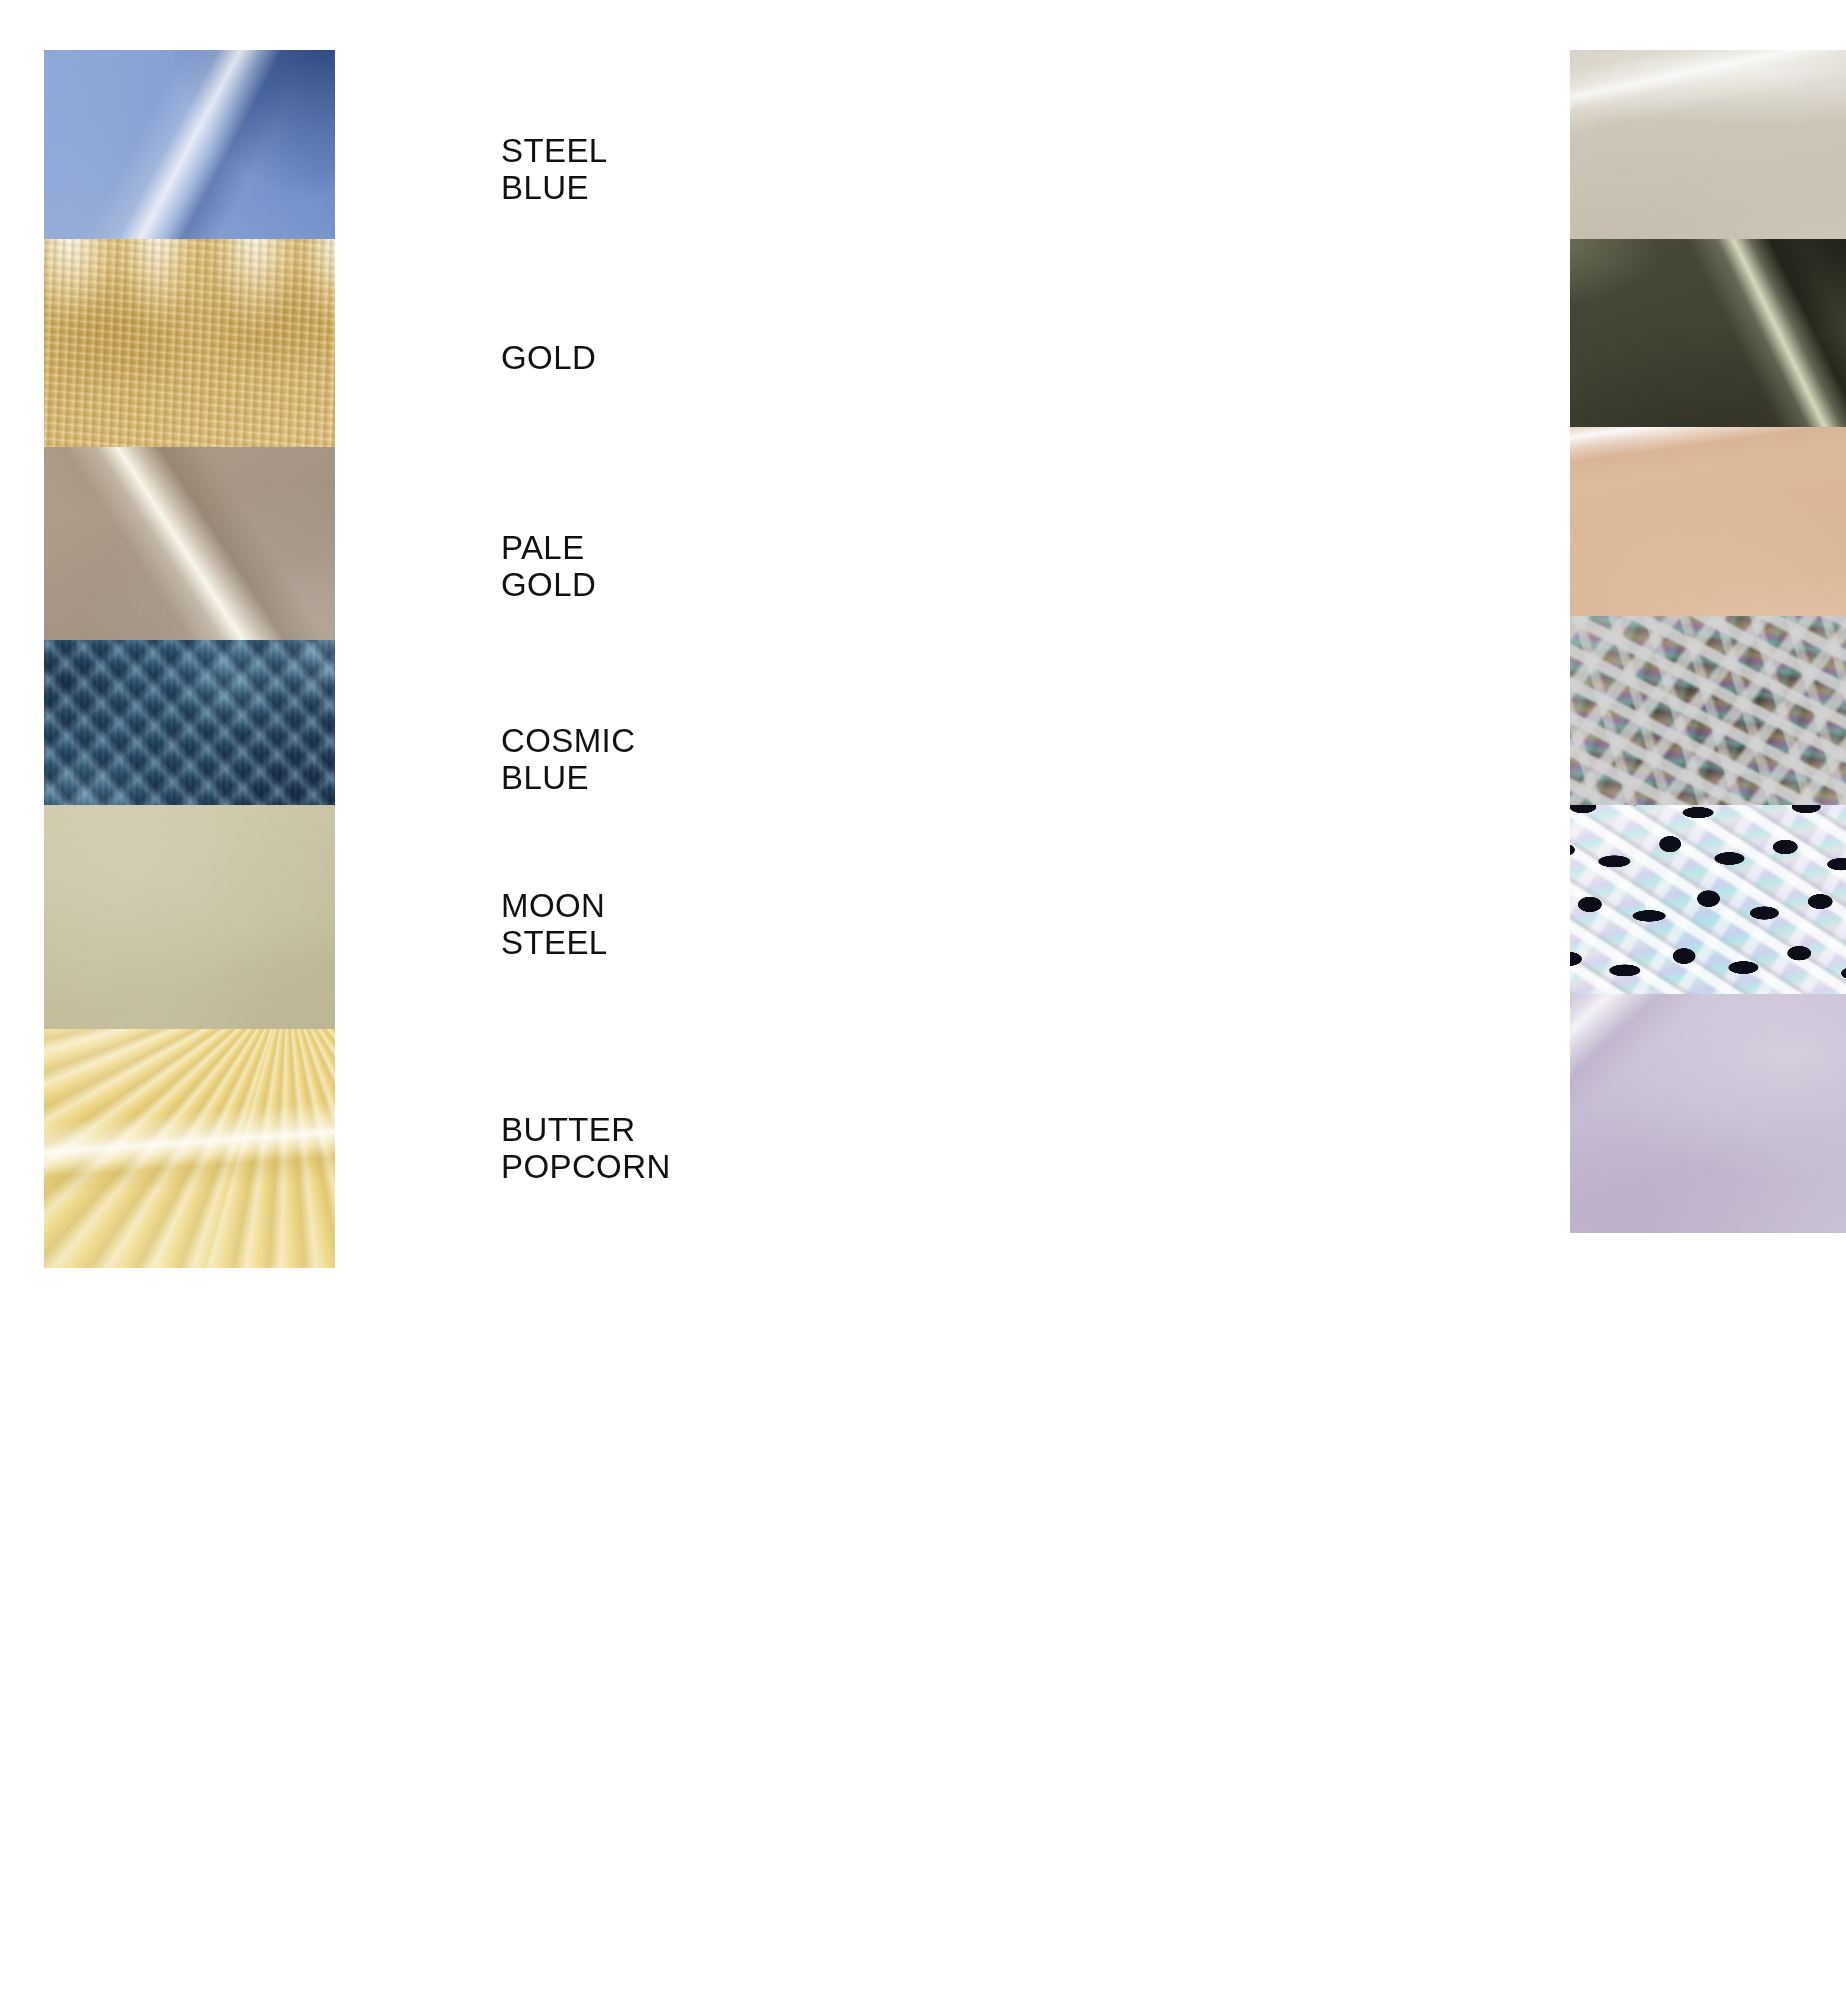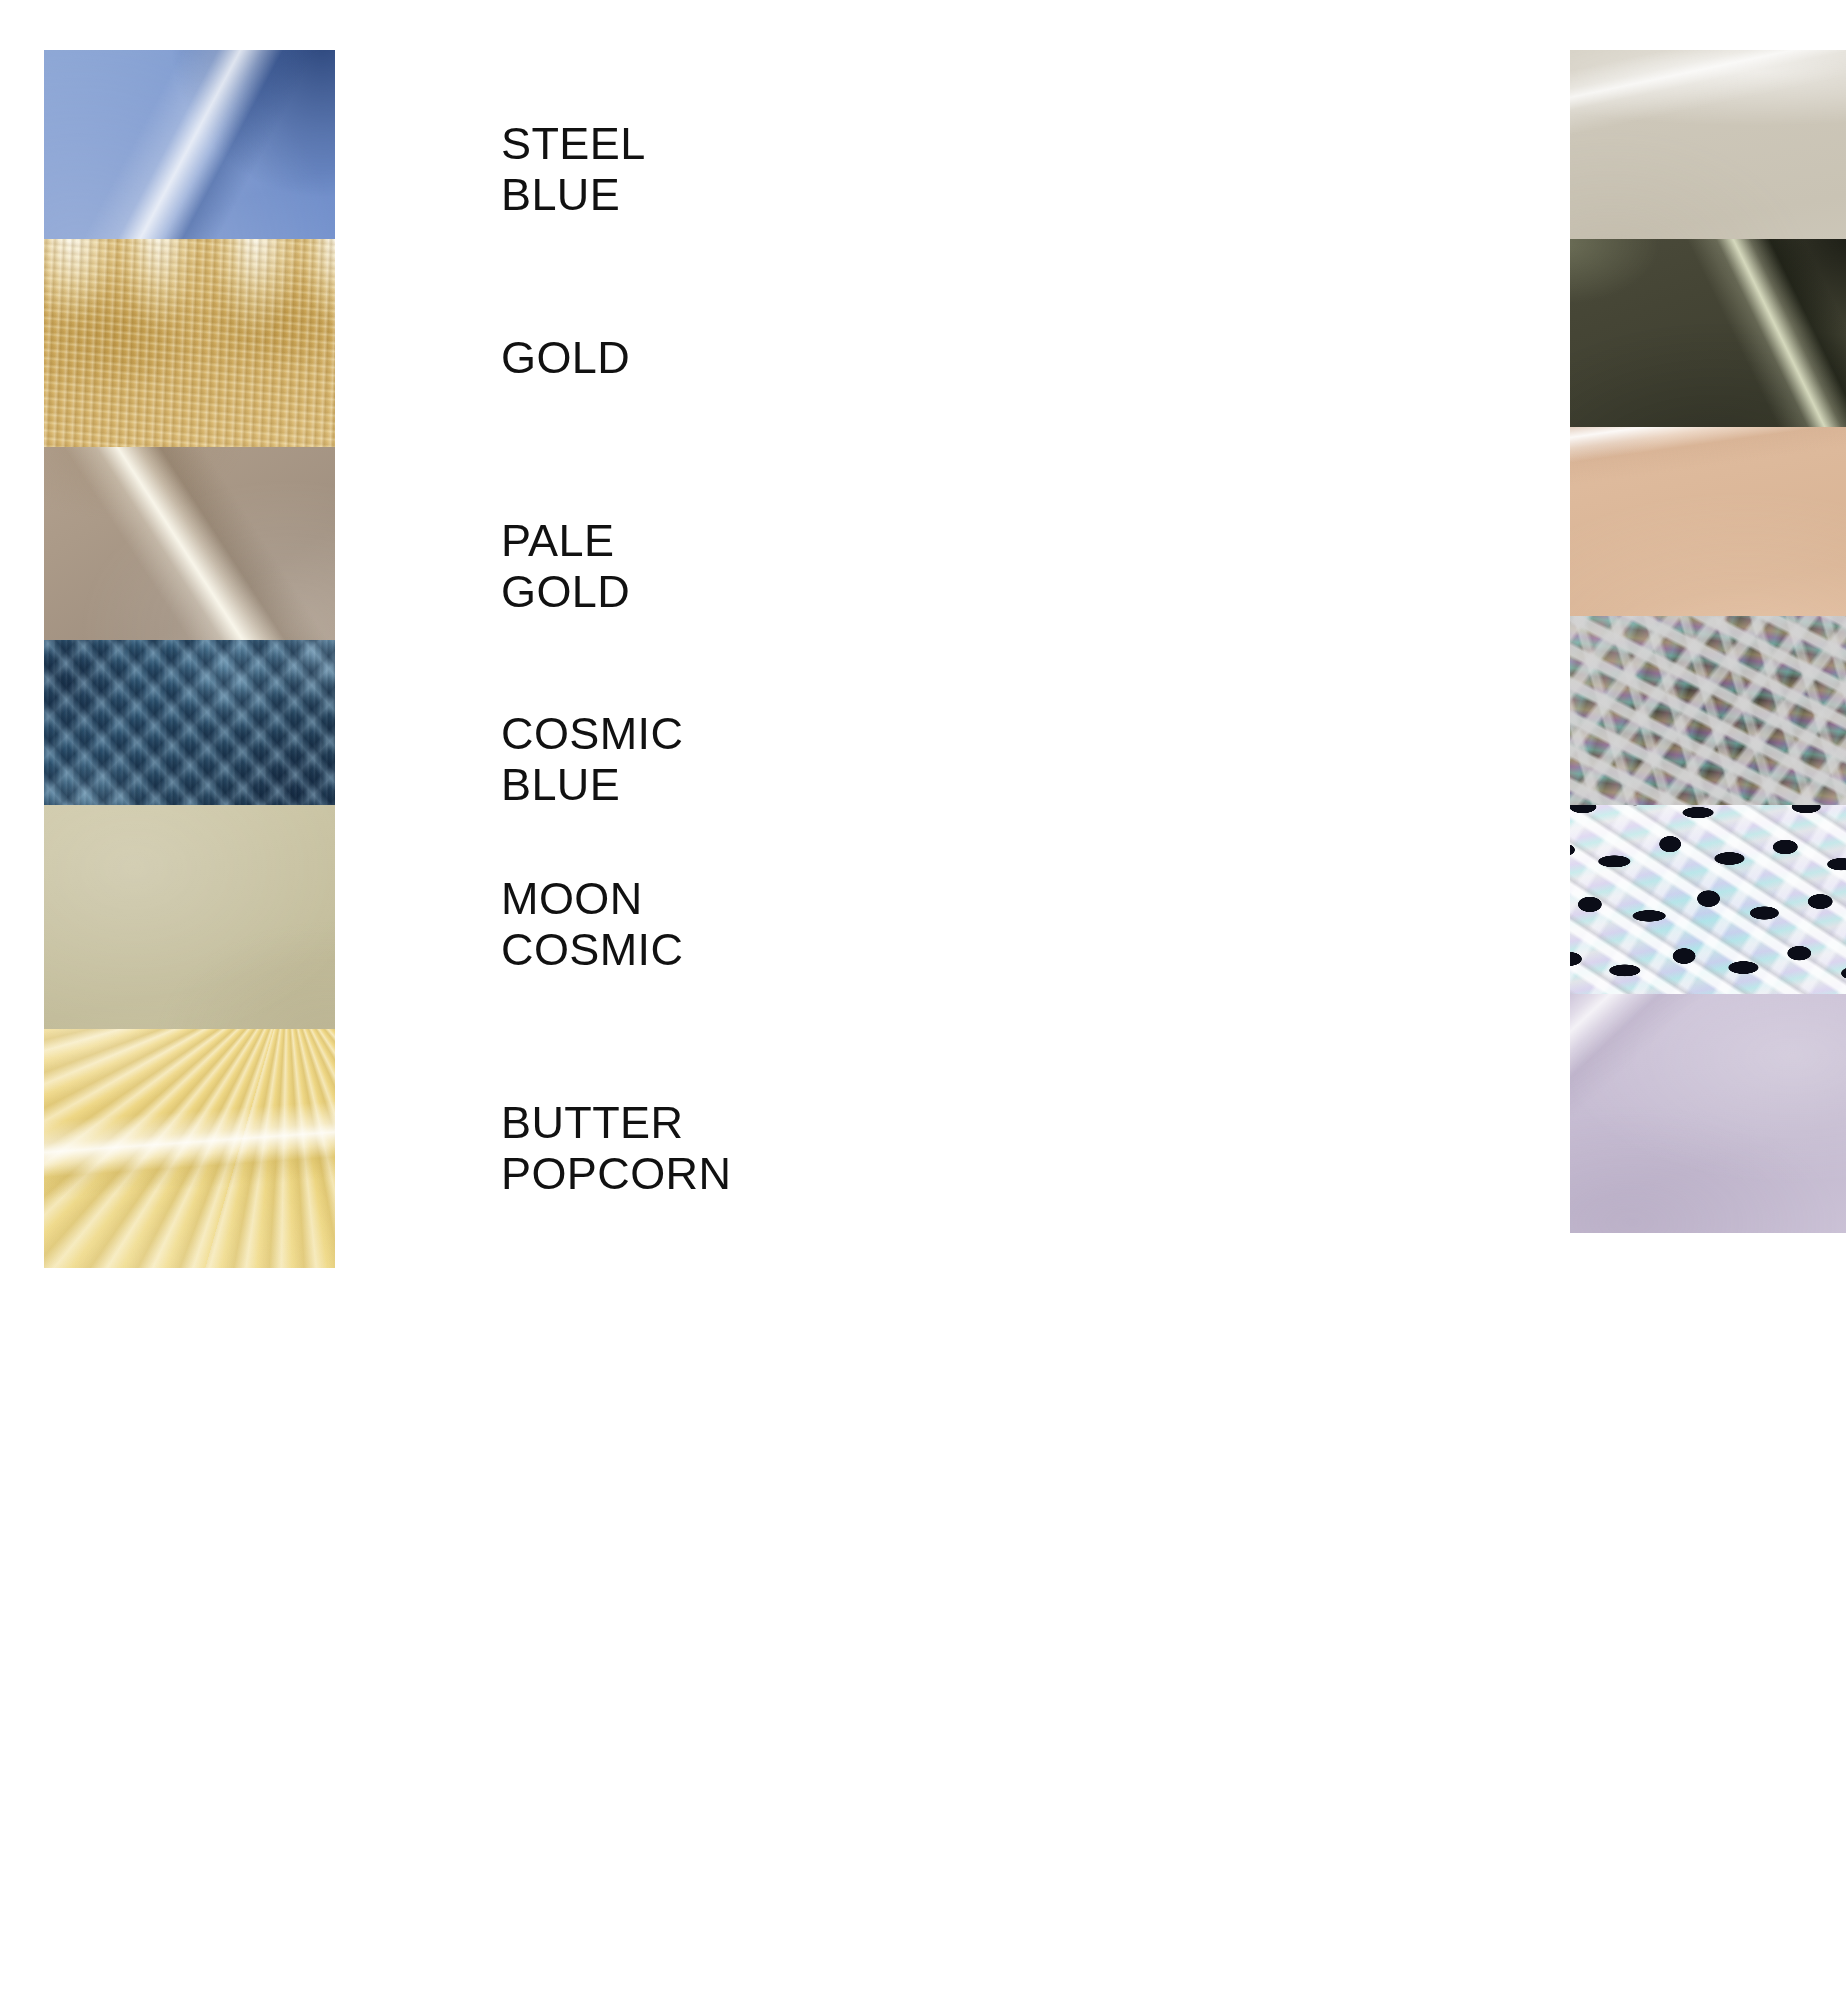--- a/index.html
+++ b/index.html
@@ -59,21 +59,21 @@
   }
 
   
   .label {
     position: absolute;
     top: 0;
     height: 239px;
     display: flex;
     flex-direction: column;
     justify-content: center;
-    font-size: 45px;
+    font-size: 33px;
     line-height: 1.12;
     letter-spacing: 0.4px;
     color: #111111;
     font-weight: 400;
     white-space: pre-line;
   }
   #col-left  .label { left: 501px; width: 390px; }
 
   
 
@@ -403,21 +403,21 @@
       </div>
       <div class="label">COSMIC
 BLUE</div>
     </div>
 
     <div class="swatch-row" style="top:805px;">
       <div class="chip">
         <div class="tex tex-moon-stone"></div>
       </div>
       <div class="label">MOON
-COSMIC</div>
+STEEL</div>
     </div>
 
     <div class="swatch-row" style="top:1029px;">
       <div class="chip">
         <div class="tex tex-butter-popcorn"></div>
       </div>
       <div class="label">BUTTER
 POPCORN</div>
     </div>
 

